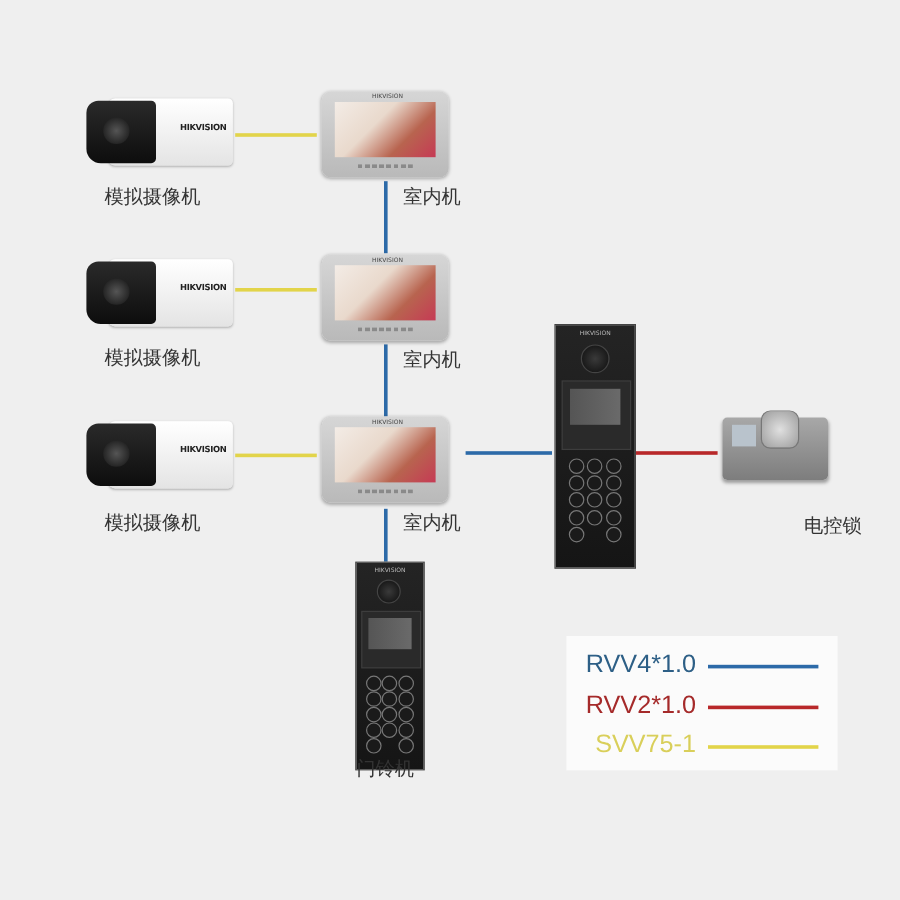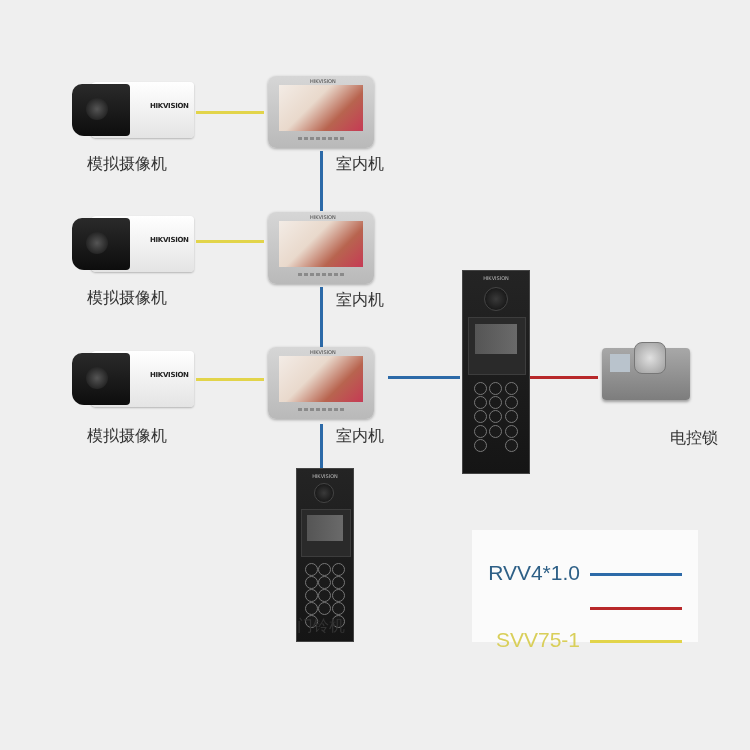--- a/index.html
+++ b/index.html
@@ -36,21 +36,21 @@
   .door .key.blank { border:none; background:transparent; }
 
   
   .lock { position:absolute; width:90px; height:60px; }
   .lock .body { position:absolute; left:0; top:6px; width:88px; height:52px; background:linear-gradient(#a8a8a8,#7d7d7d); border-radius:4px; box-shadow:0 2px 3px rgba(0,0,0,.35); }
   .lock .knob { position:absolute; left:32px; top:0; width:30px; height:30px; border-radius:8px; background:radial-gradient(#e0e0e0,#9c9c9c); border:1px solid #777; }
   .lock .win { position:absolute; left:8px; top:12px; width:20px; height:18px; background:#b9c3cc; }
 
   
   .legend { position:absolute; left:472px; top:530px; width:226px; height:112px; background:#fbfbfb; }
-  .legend-row { position:absolute; left:0; width:226px; height:30px;margin-top:19px; }
+  .legend-row { position:absolute; left:0; width:226px; height:30px; }
   .legend-text { position:absolute; font-size:21px; top:0; text-align:right; width:108px; left:0; font-family:"Liberation Sans", sans-serif; }
   .legend-line { position:absolute; left:118px; width:92px; height:3px; top:12px; }
 </style>
 </head>
 <body>
 
 <div class="wire yellow" style="left:196px;top:111px;width:68px;"></div>
 <div class="wire yellow" style="left:196px;top:240px;width:68px;"></div>
 <div class="wire yellow" style="left:196px;top:378px;width:68px;"></div>
 <div class="wire blue-v" style="left:320px;top:151px;height:60px;"></div>
@@ -146,34 +146,35 @@
       <div class="key"></div>
       <div class="key"></div>
     <div class="key"></div>
       <div class="key"></div>
       <div class="key"></div>
     <div class="key"></div>
       <div class="key blank"></div>
       <div class="key"></div>
   </div>
 </div>
-<div class="label" style="left:297px;top:616px;text-align:right;">门铃机</div>
+<div class="label" style="left:297px;top:631px;text-align:right;">门铃机</div>
 
 <div class="lock" style="left:602px;top:342px;">
   <div class="body"></div>
   <div class="win"></div>
   <div class="knob"></div>
 </div>
 <div class="label" style="left:670px;top:428px;">电控锁</div>
 
 <div class="legend">
   <div class="legend-row" style="top:12px;">
     <span class="legend-text" style="color:#2d5f86;">RVV4*1.0</span>
     <span class="legend-line" style="background:#2c6aa8;"></span>
   </div>
   <div class="legend-row" style="top:46px;">
+    <span class="legend-text" style="color:#a52a2a;">RVV2*1.0</span>
     <span class="legend-line" style="background:#b8282a;"></span>
   </div>
   <div class="legend-row" style="top:79px;">
     <span class="legend-text" style="color:#d9cf5a;">SVV75-1</span>
     <span class="legend-line" style="background:#e2d44a;"></span>
   </div>
 </div>
 
 </body></html>

